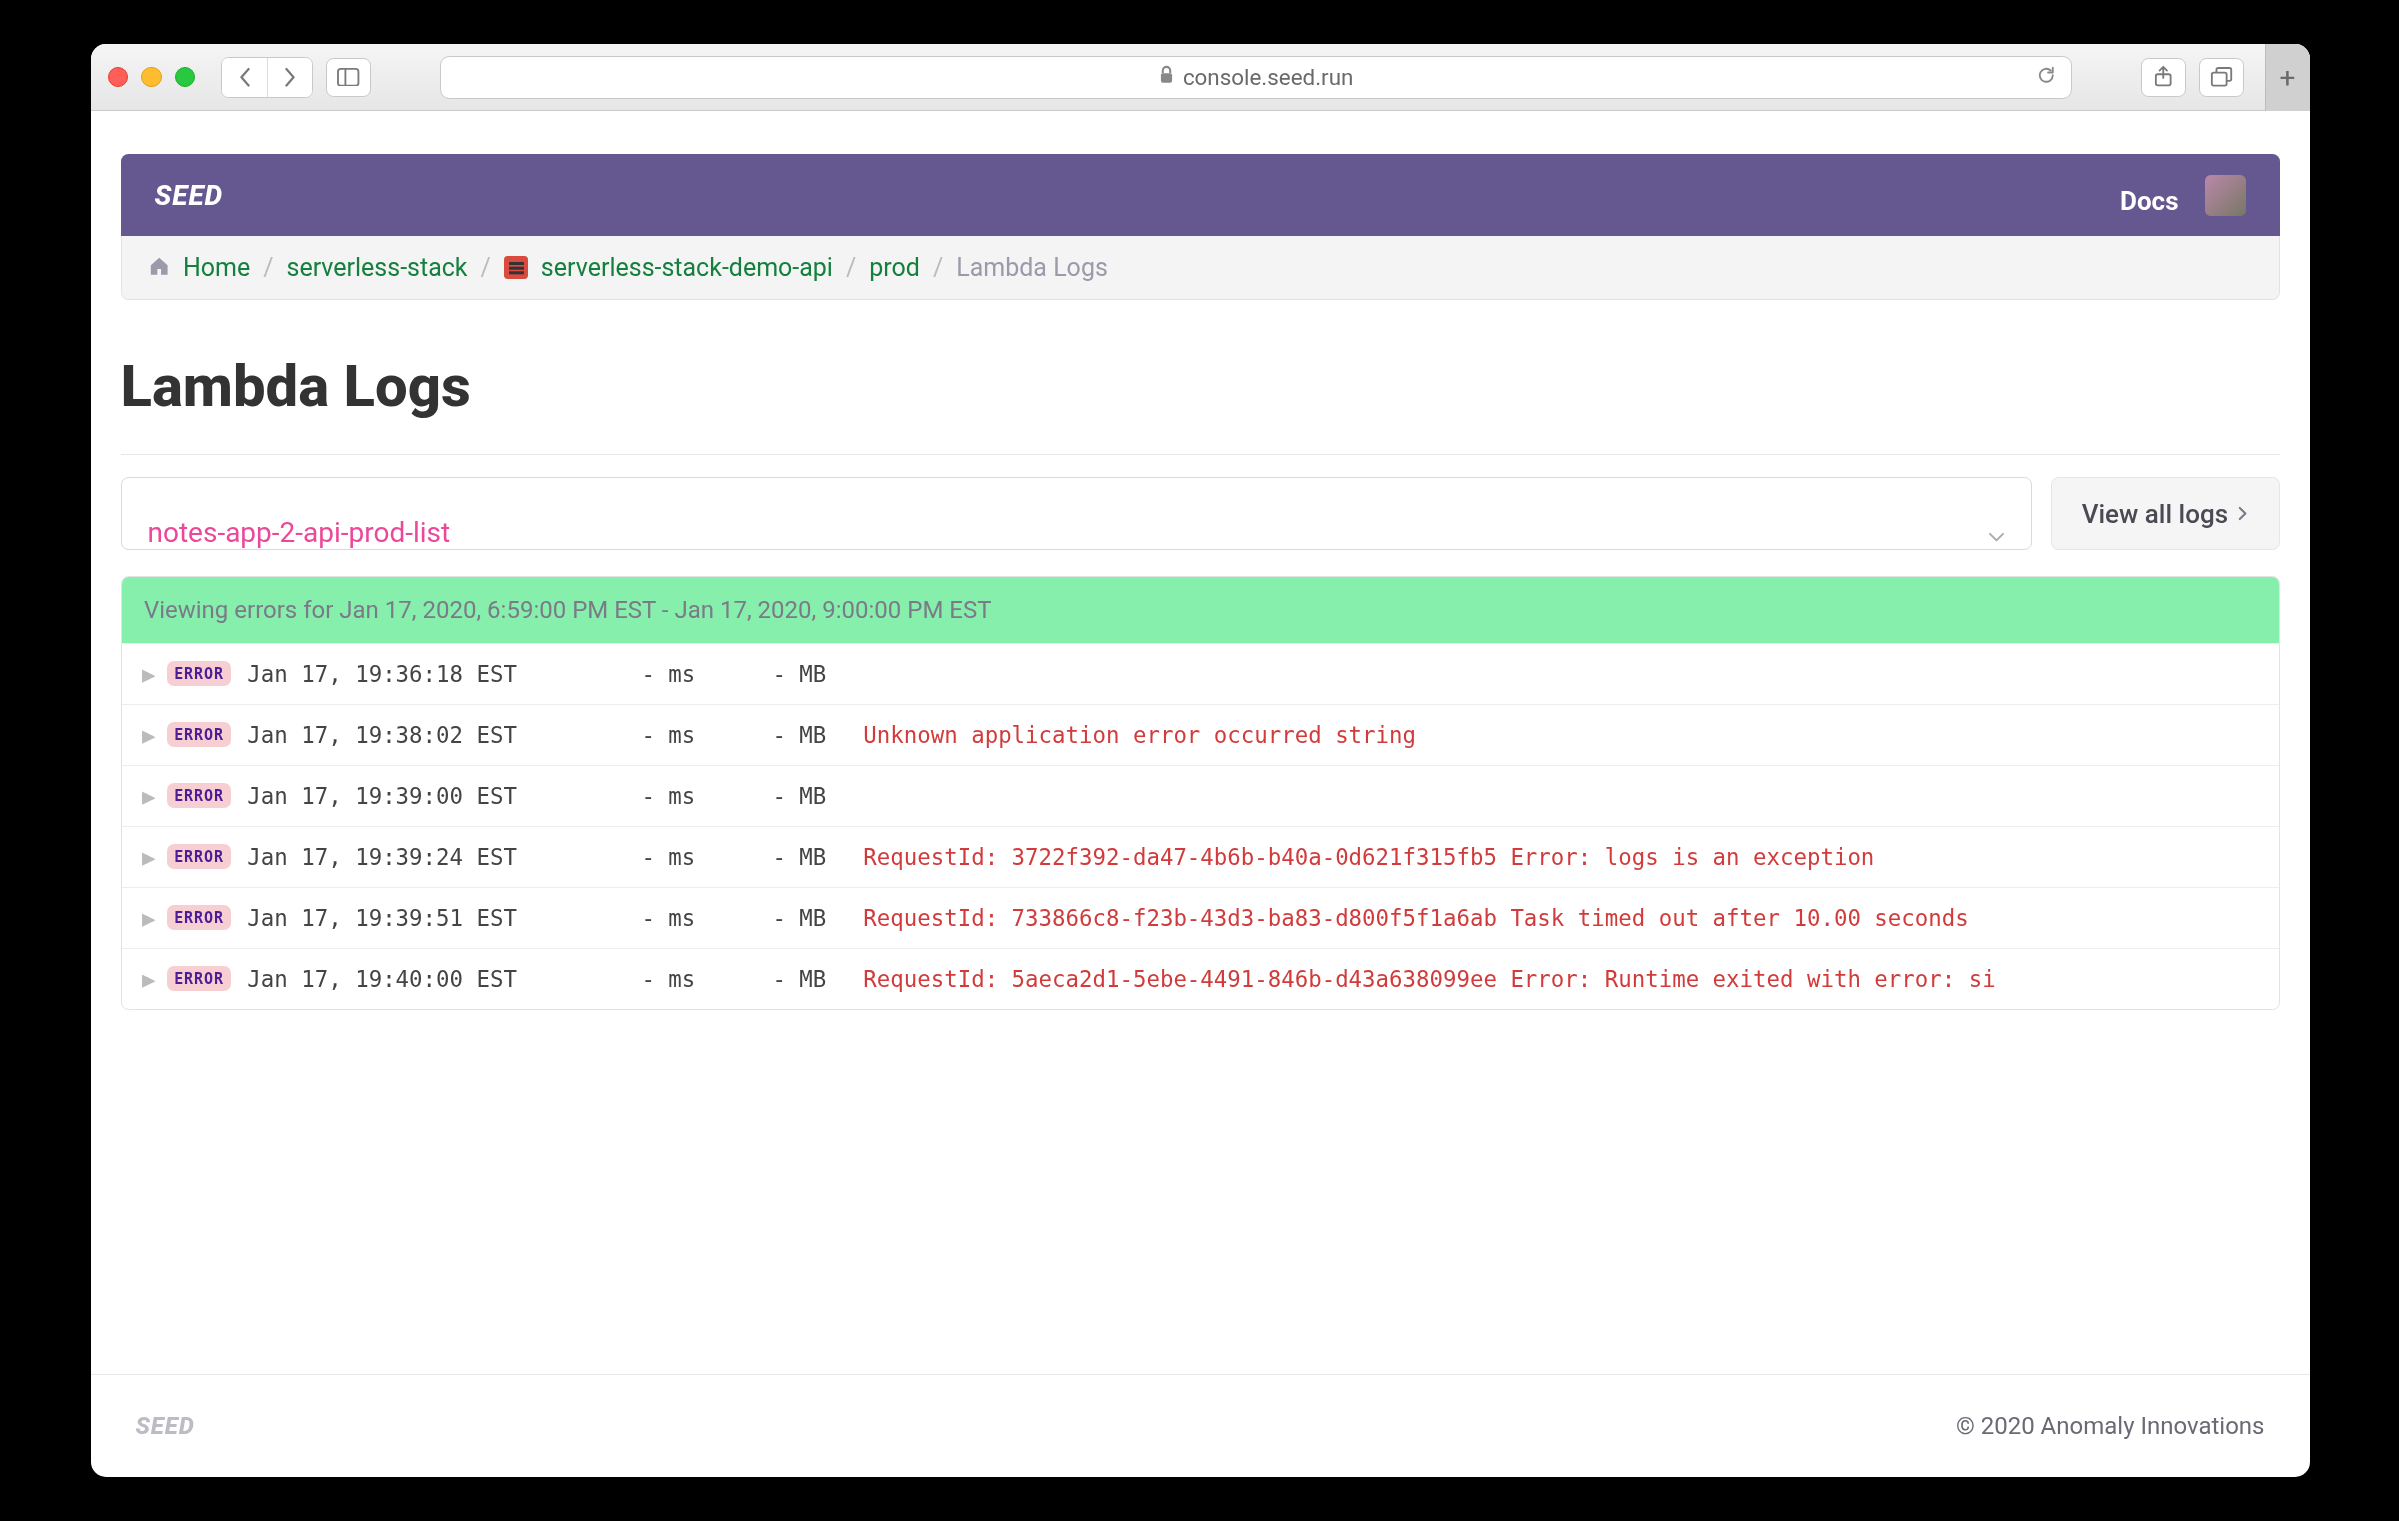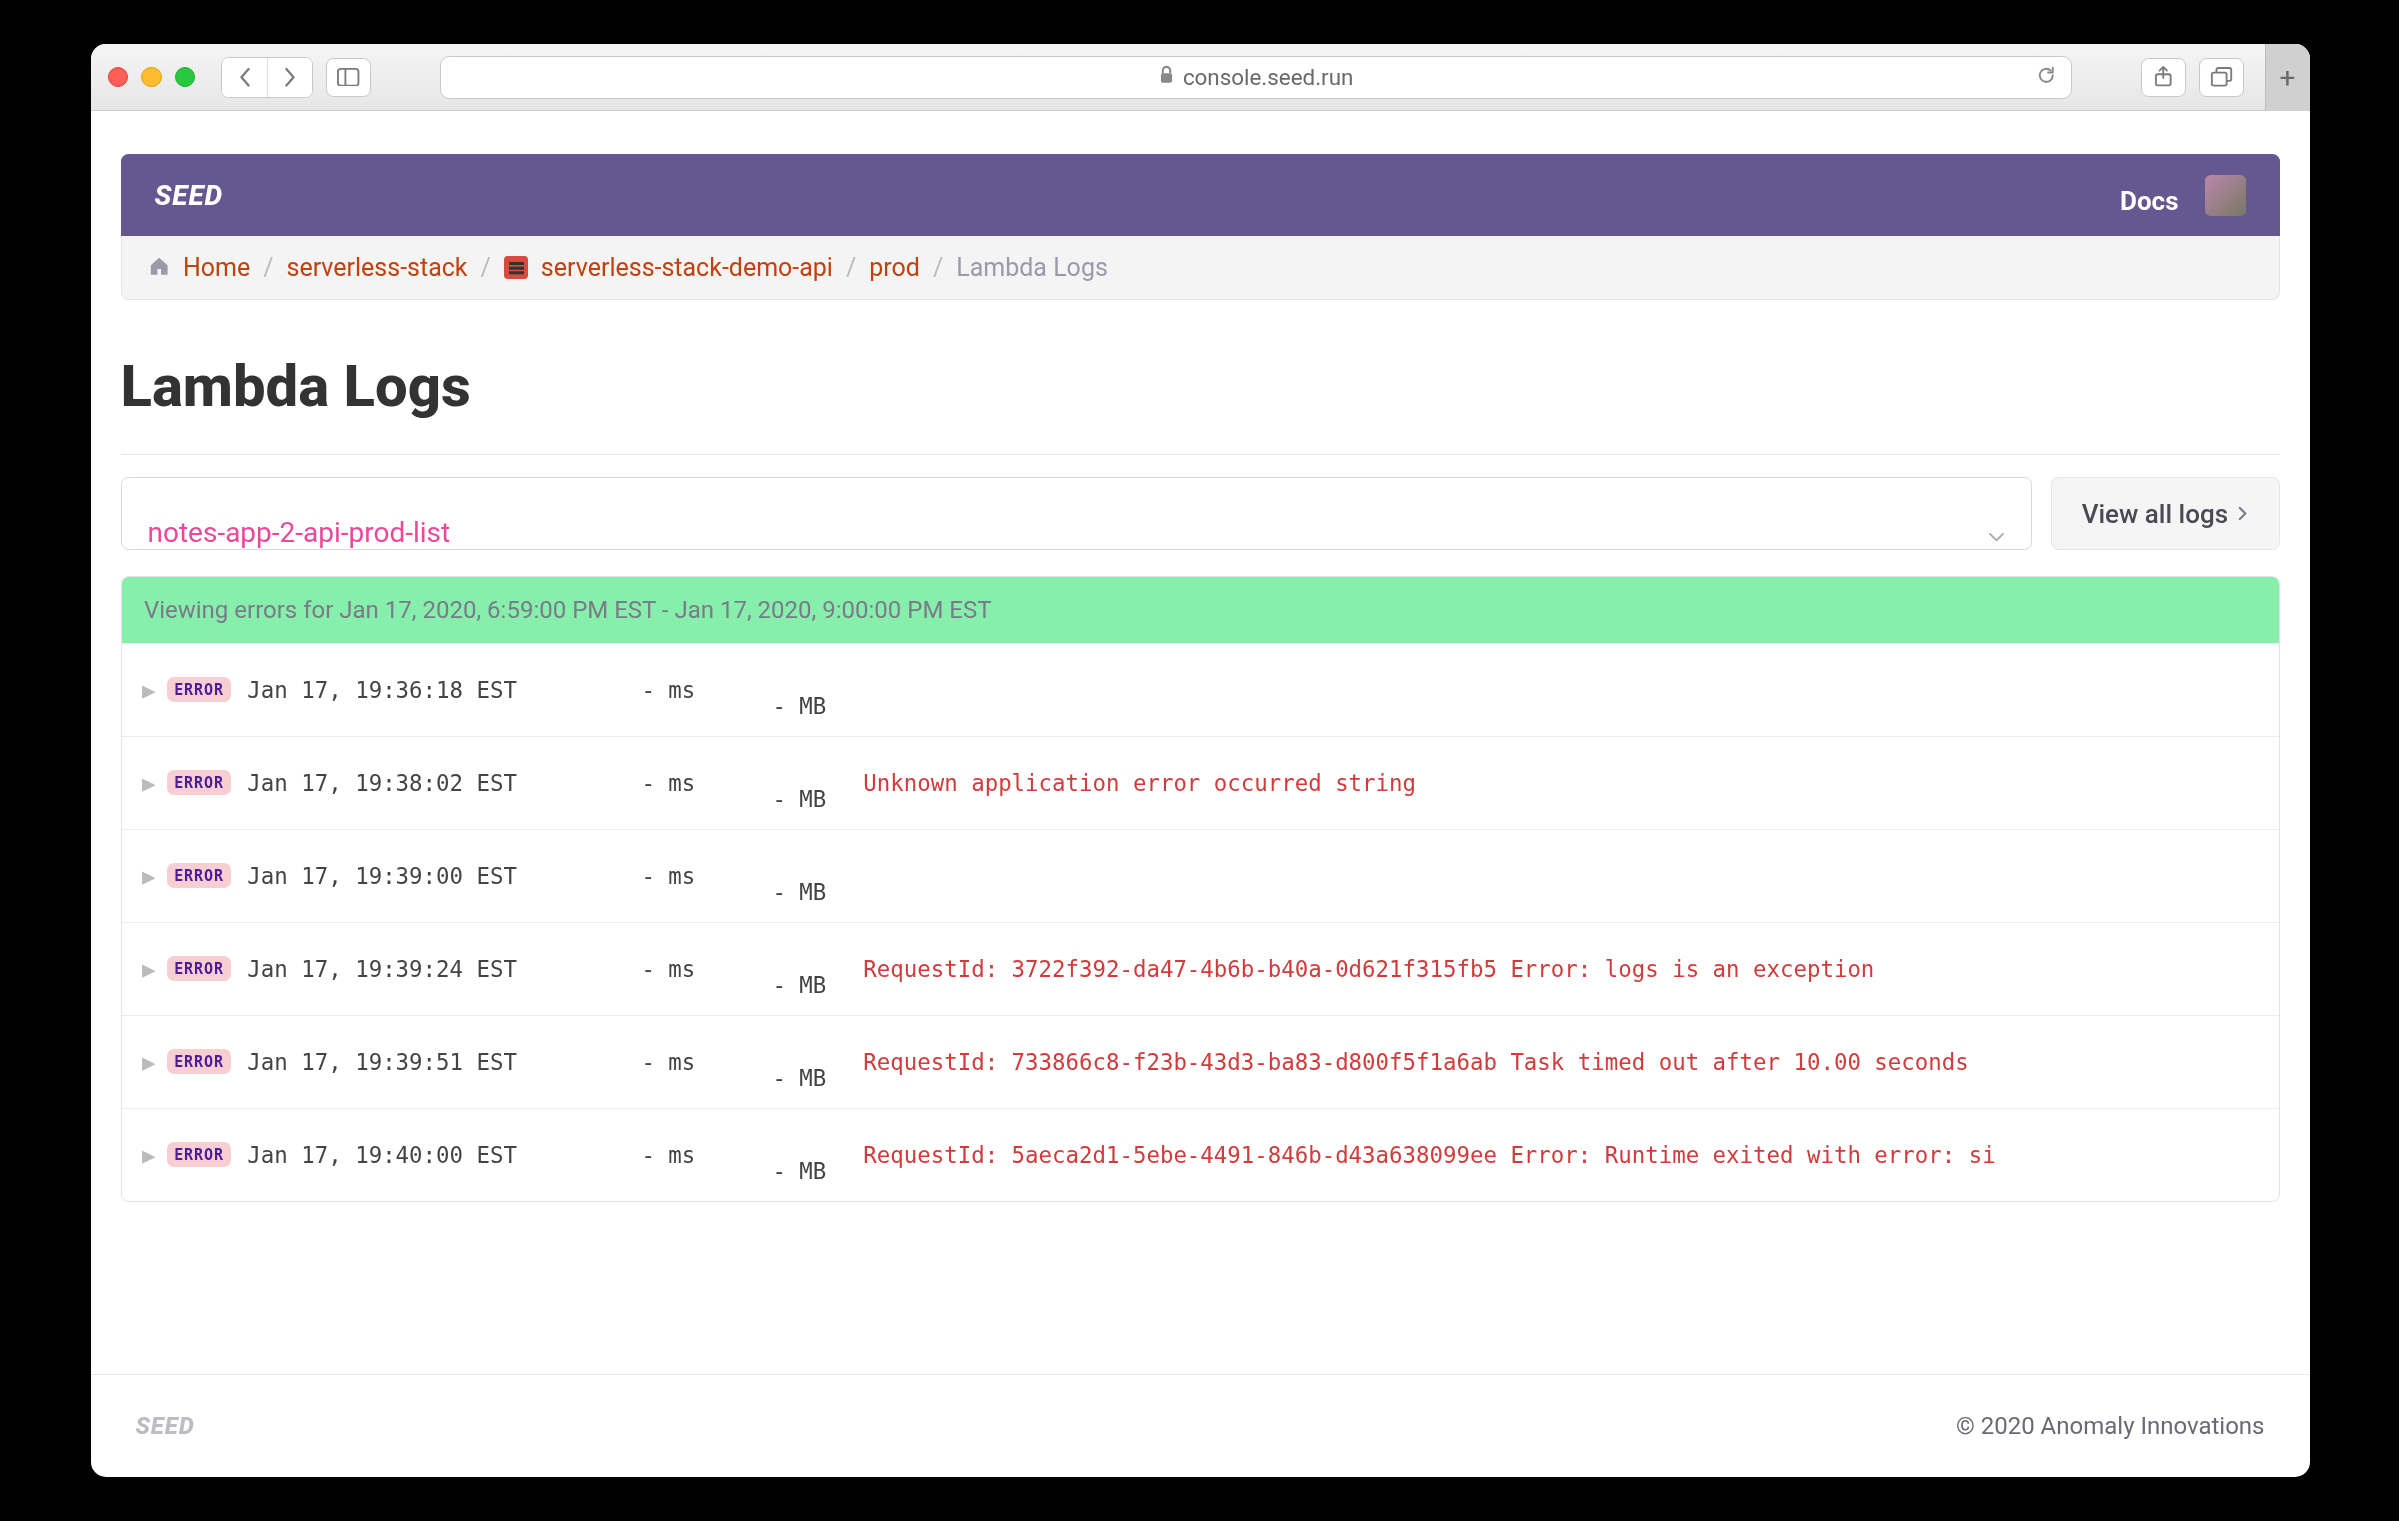--- a/index.html
+++ b/index.html
@@ -90,21 +90,21 @@
   margin: 0 30px;
   padding: 17px 26px;
   display: flex;
   align-items: center;
   gap: 13px;
   font-size: 25px;
   color: #5b5b72;
   border-radius: 0 0 7.5px 7.5px;
 }
 .breadcrumb .sep { color: #bbb; }
-.breadcrumb .crumb { color: #c2410c; }
+.breadcrumb .crumb { color: #15803d; }
 .breadcrumb .crumb.current { color: #9a9aab; }
 .breadcrumb .home-icon { color: #9a9aab; }
 .breadcrumb .tiny-icon { width: 24px; height: 22.4px; background: #d94a3f; border-radius: 3.7px; display: inline-flex; align-items: center; justify-content: center; position: relative; }
 .breadcrumb .tiny-icon::before { content: ""; position: absolute; width: 15px; height: 2.8px; background: #333; top: 5.6px; left: 4.7px; box-shadow: 0 4.7px 0 #333, 0 9.3px 0 #333; }
 
 .page-title {
   font-size: 58px; font-weight: 800; color: #333; margin: 52px 30px 34px 30px;
 }
 
 .controls-row {
@@ -131,21 +131,21 @@
   font-family: "SFMono-Regular", Menlo, Consolas, monospace; font-size: 22.4px;
   white-space: nowrap; overflow: hidden;
 }
 .log-row .expander { color: #bbb; margin-right: 11.2px; }
 .log-row .badge {
   background: #f7cfd2; color: #4c1d95; font-size: 15px; font-weight: 700; letter-spacing: 0.9px;
   padding: 3.7px 7.5px; border-radius: 7px; margin-right: 16px;
 }
 .log-row .ts { color: #444; width: 317px; }
 .log-row .dur { color: #444; width: 131px; text-align: right; }
-.log-row .mem { color: #444; width: 131px; text-align: right; margin-right: 37px; margin-top: 32px; }
+.log-row .mem { color: #444; width: 131px; text-align: right; margin-right: 37px; }
 .log-row .msg { color: #d13b3b; overflow: hidden; text-overflow: clip; flex: 1; }
 
 .footer {
   margin-top: auto; border-top: 0.9px solid #e6e6e9; padding: 37px 45px; display: flex; justify-content: space-between; align-items: center;
 }
 .footer .fbrand { font-weight: 800; font-style: italic; font-size: 24px; color: #bcbcc4; letter-spacing: 0.9px; }
 .footer .copy { font-size: 24px; color: #6a6a75; }
 </style>
 </head>
 <body>

